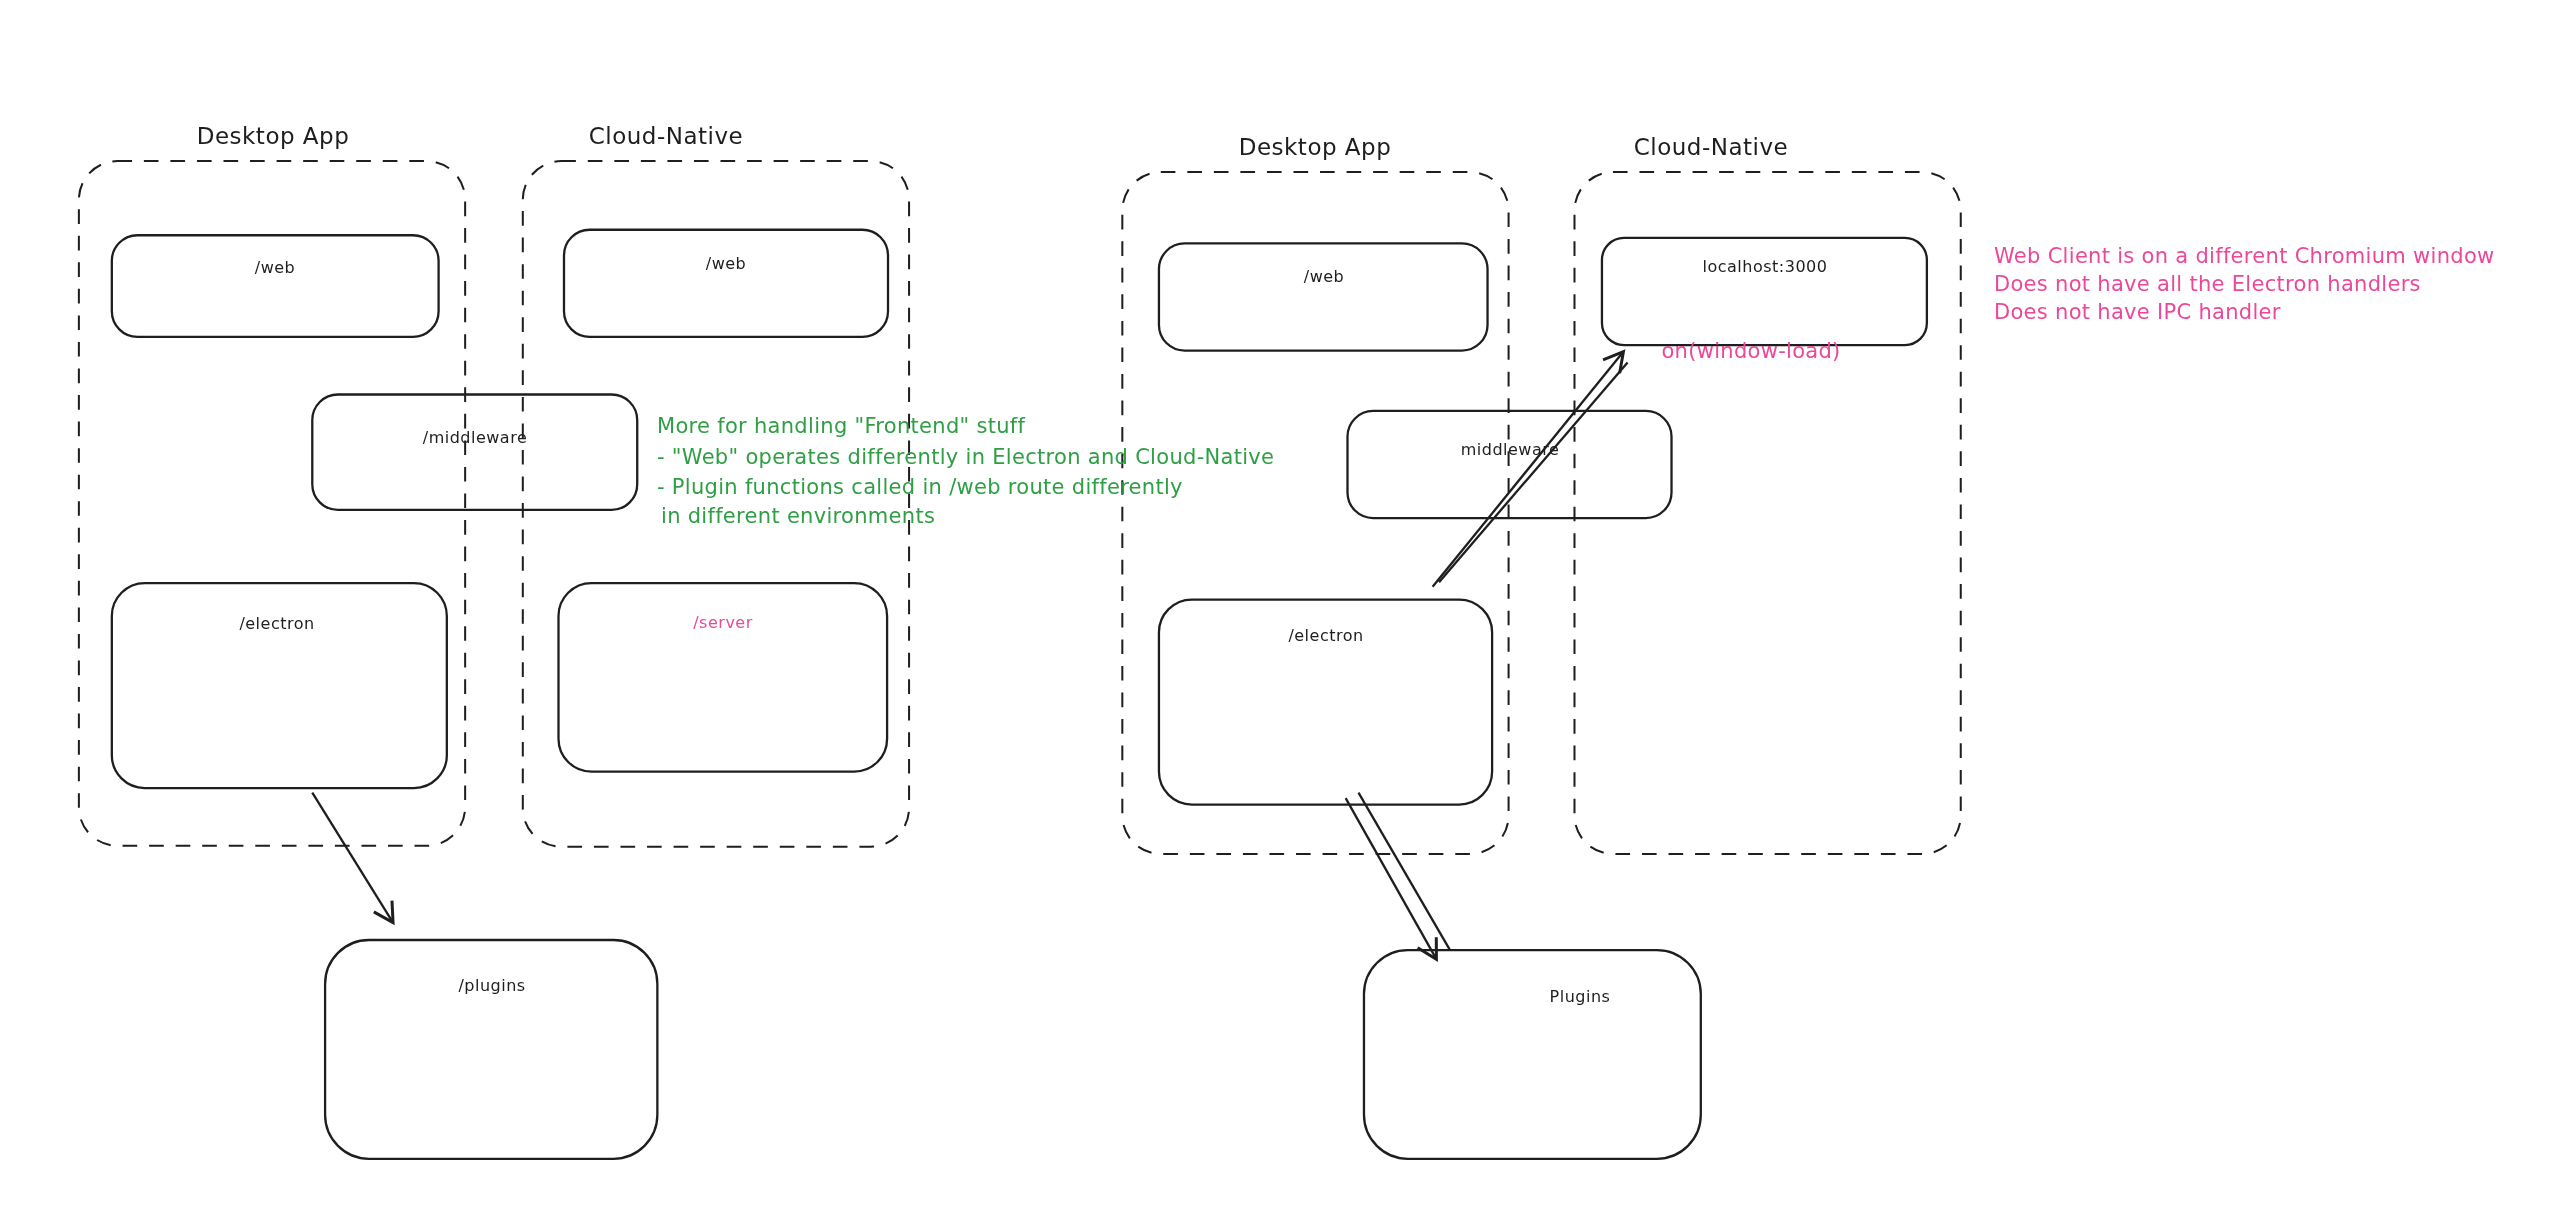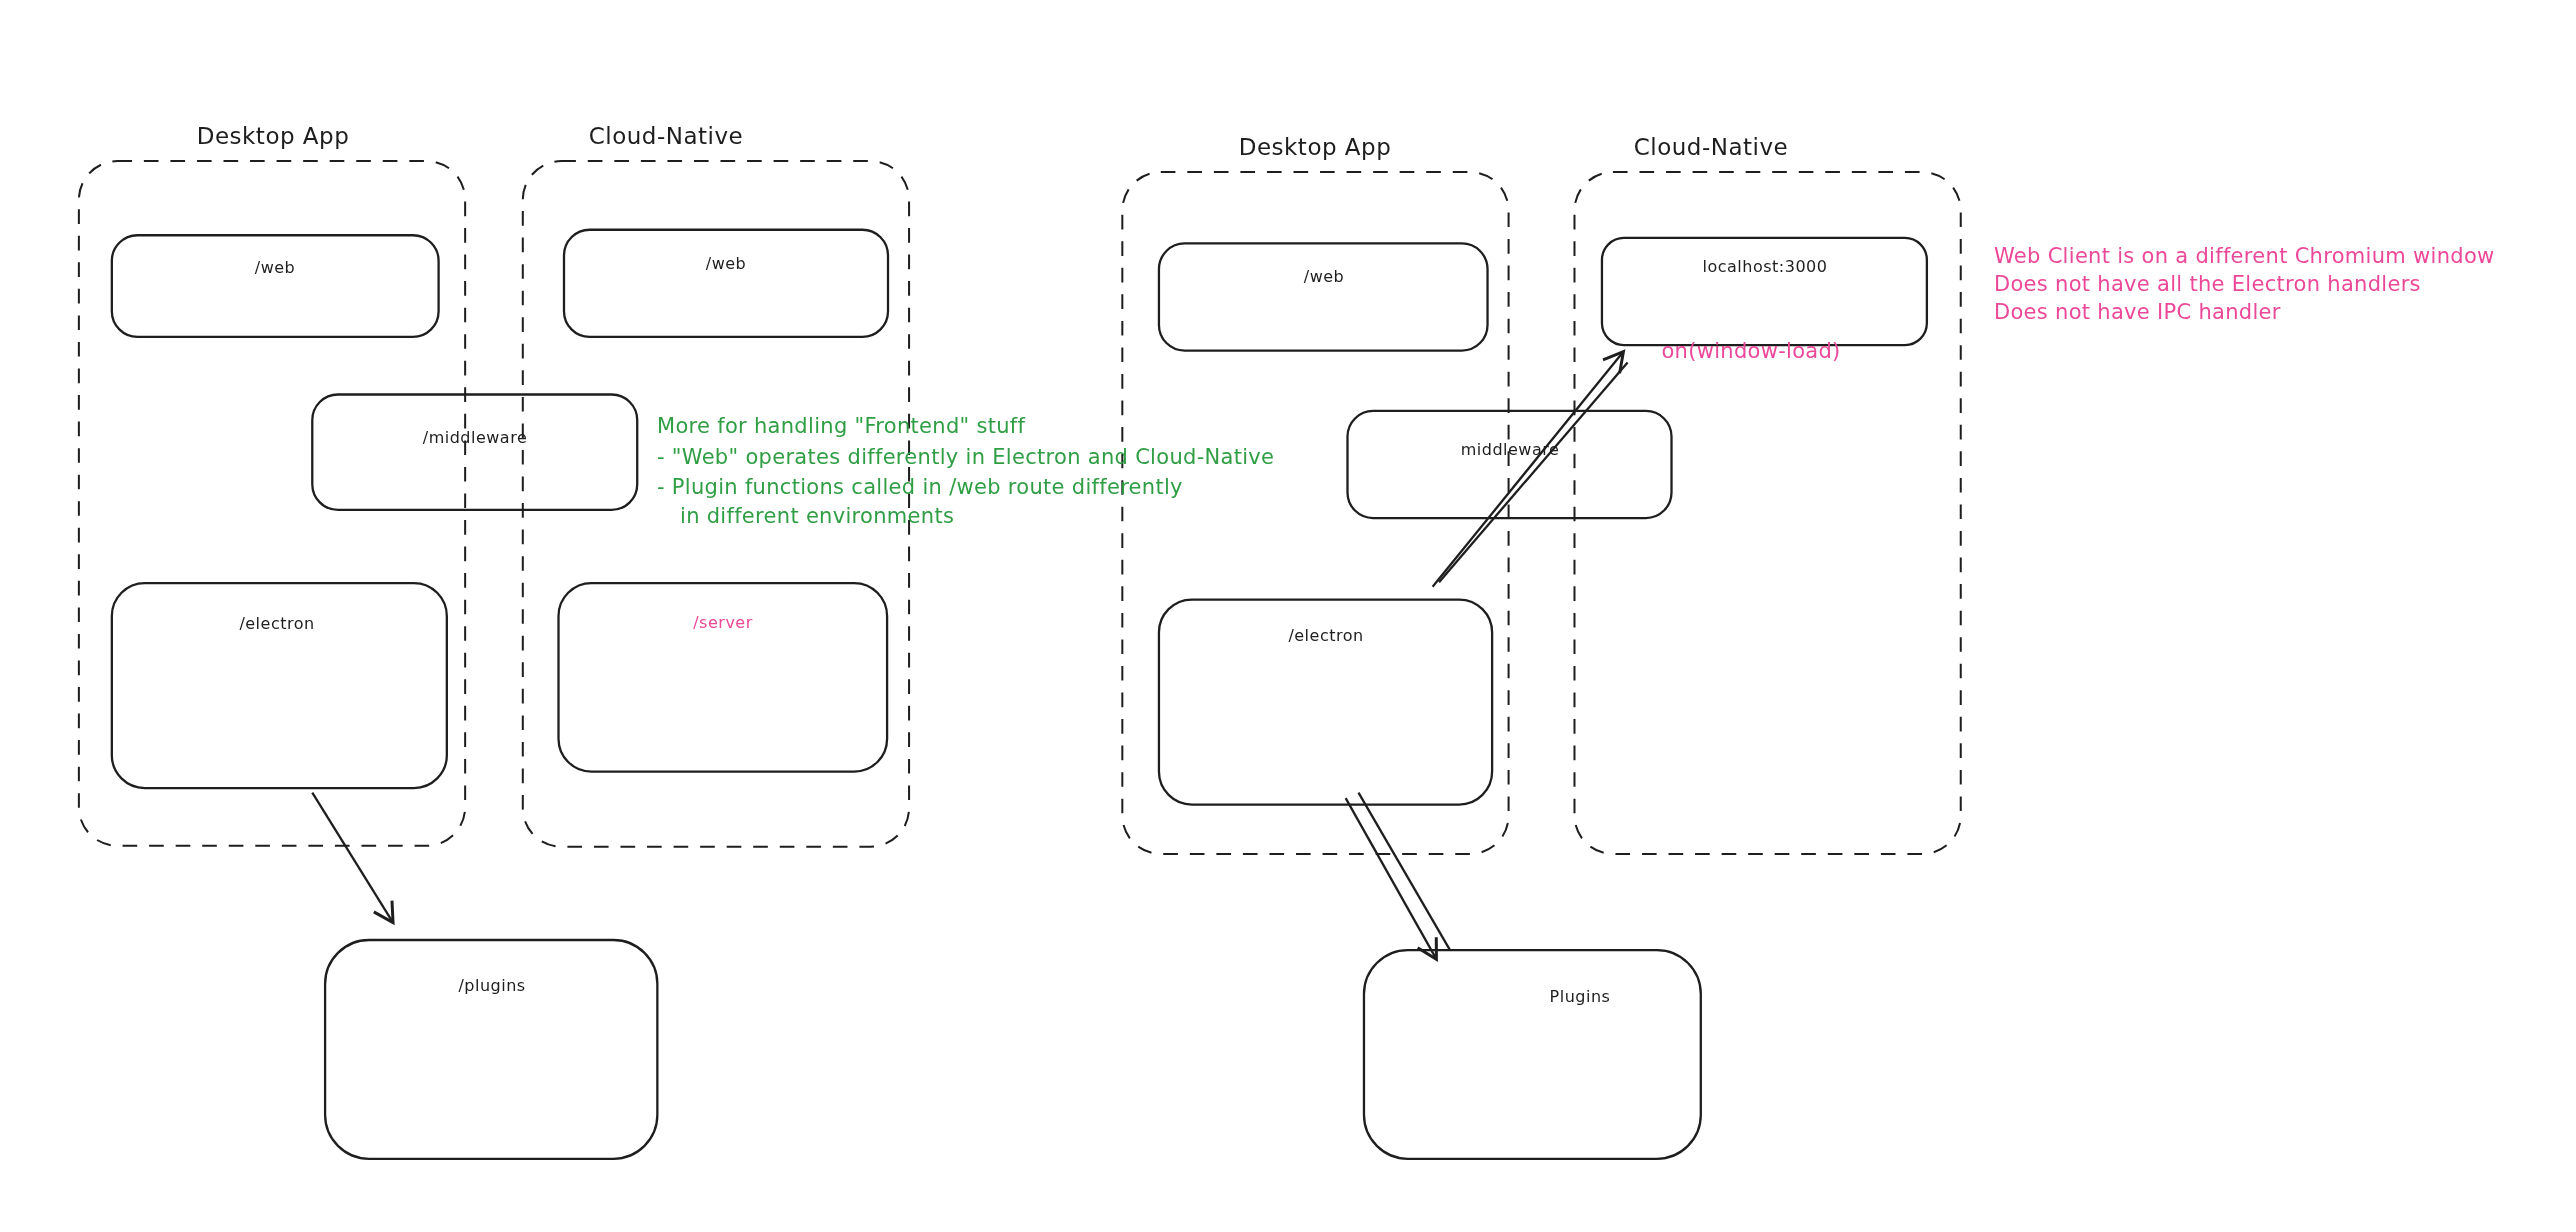--- a/index.html
+++ b/index.html
@@ -82,21 +82,21 @@
   <div class="box-label" style="left:475px; top:428px;">/middleware</div>
   <div class="box-label" style="left:277px; top:614px;">/electron</div>
   <div class="box-label" style="left:492px; top:976px;">/plugins</div>
 
   <div class="box-label" style="left:726px; top:254px;">/web</div>
   <div class="box-label red" style="left:723px; top:613px;">/server</div>
 
   <div class="note-line green" style="left:657px; top:414px;">More for handling "Frontend" stuff</div>
   <div class="note-line green" style="left:657px; top:445px;">- "Web" operates differently in Electron and Cloud-Native</div>
   <div class="note-line green" style="left:657px; top:475px;">- Plugin functions called in /web route differently</div>
-  <div class="note-line green" style="left:680px; top:504px;">in different environments</div>
+  <div class="note-line green" style="left:661px; top:504px;">in different environments</div>
 
   <div class="title" style="left:1315px; top:134px;">Desktop App</div>
   <div class="title" style="left:1711px; top:134px;">Cloud-Native</div>
 
   <div class="box-label" style="left:1324px; top:267px;">/web</div>
   <div class="box-label" style="left:1510px; top:440px;">middleware</div>
   <div class="box-label" style="left:1326px; top:626px;">/electron</div>
   <div class="box-label" style="left:1532px; top:987px;margin-left:48px;">Plugins</div>
 
   <div class="box-label" style="left:1765px; top:257px;">localhost:3000</div>

